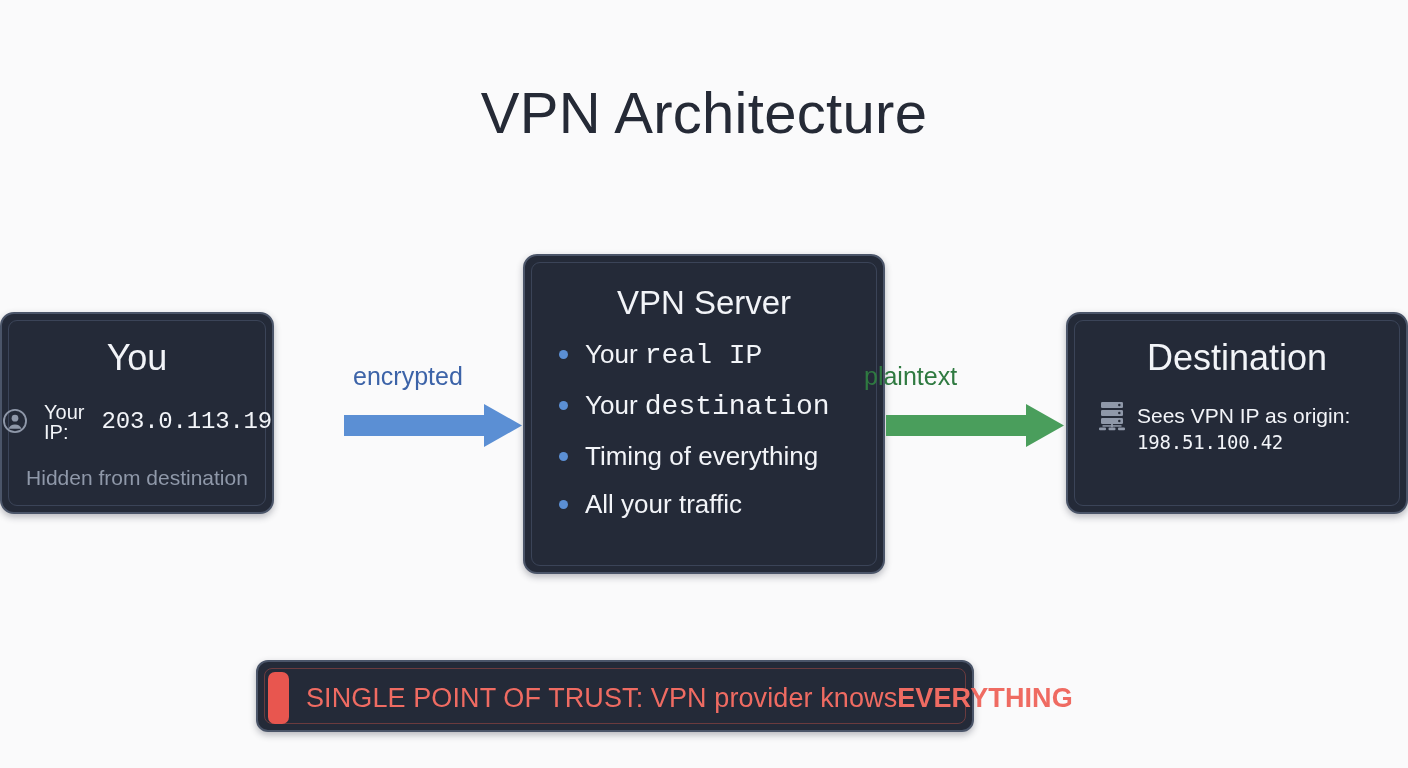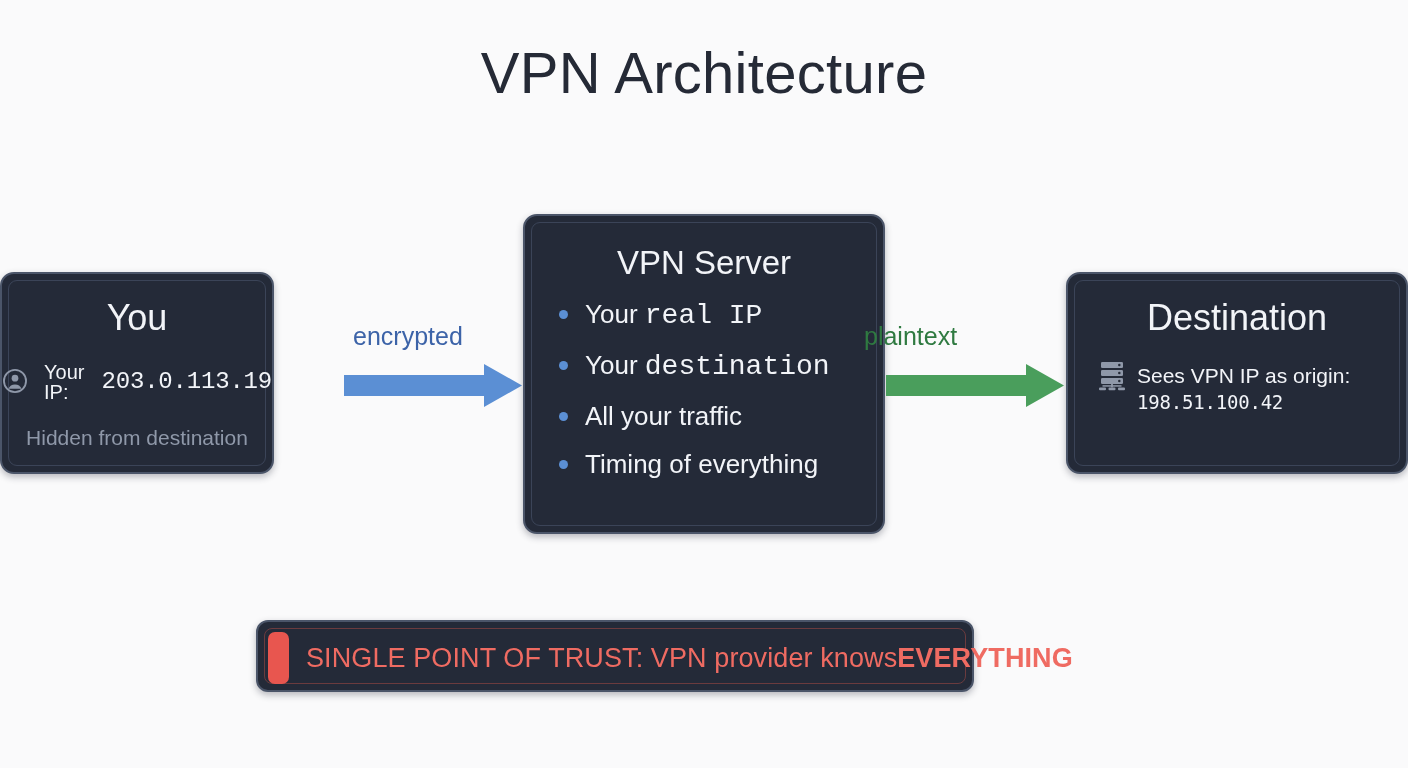--- a/index.html
+++ b/index.html
@@ -13,20 +13,21 @@
     background: #fafafb;
     font-family: "Liberation Sans", sans-serif;
     overflow: hidden;
     position: relative;
     -webkit-font-smoothing: antialiased;
   }
 
   .stage {
     position: absolute;
     inset: 0;
+    margin-top: 40px;
   }
 
   
   #page-title {
     position: absolute;
     left: 0;
     top: 44px;
     width: 1408px;
     text-align: center;
     font-size: 58px;
@@ -268,25 +269,25 @@
           <span>Your</span>
           <span class="mono-em">real IP</span>
         </li>
         <li>
           <span class="bullet-dot"></span>
           <span>Your</span>
           <span class="mono-em">destination</span>
         </li>
         <li>
           <span class="bullet-dot"></span>
-          <span>All your traffic</span>
+          <span>Timing of everything</span>
         </li>
         <li>
           <span class="bullet-dot"></span>
-          <span>Timing of everything</span>
+          <span>All your traffic</span>
         </li>
       </ul>
     </div>
   </div>
 
   <div class="flow-label" id="flow-plaintext-label">plaintext</div>
   <div class="flow" id="flow-plaintext-arrow">
     <svg width="178" height="44" viewBox="0 0 178 44" aria-hidden="true">
       <path d="M0 11 H140 V0 L178 21.5 L140 43 V32 H0 Z" fill="#4a9e5c"></path>
     </svg>

